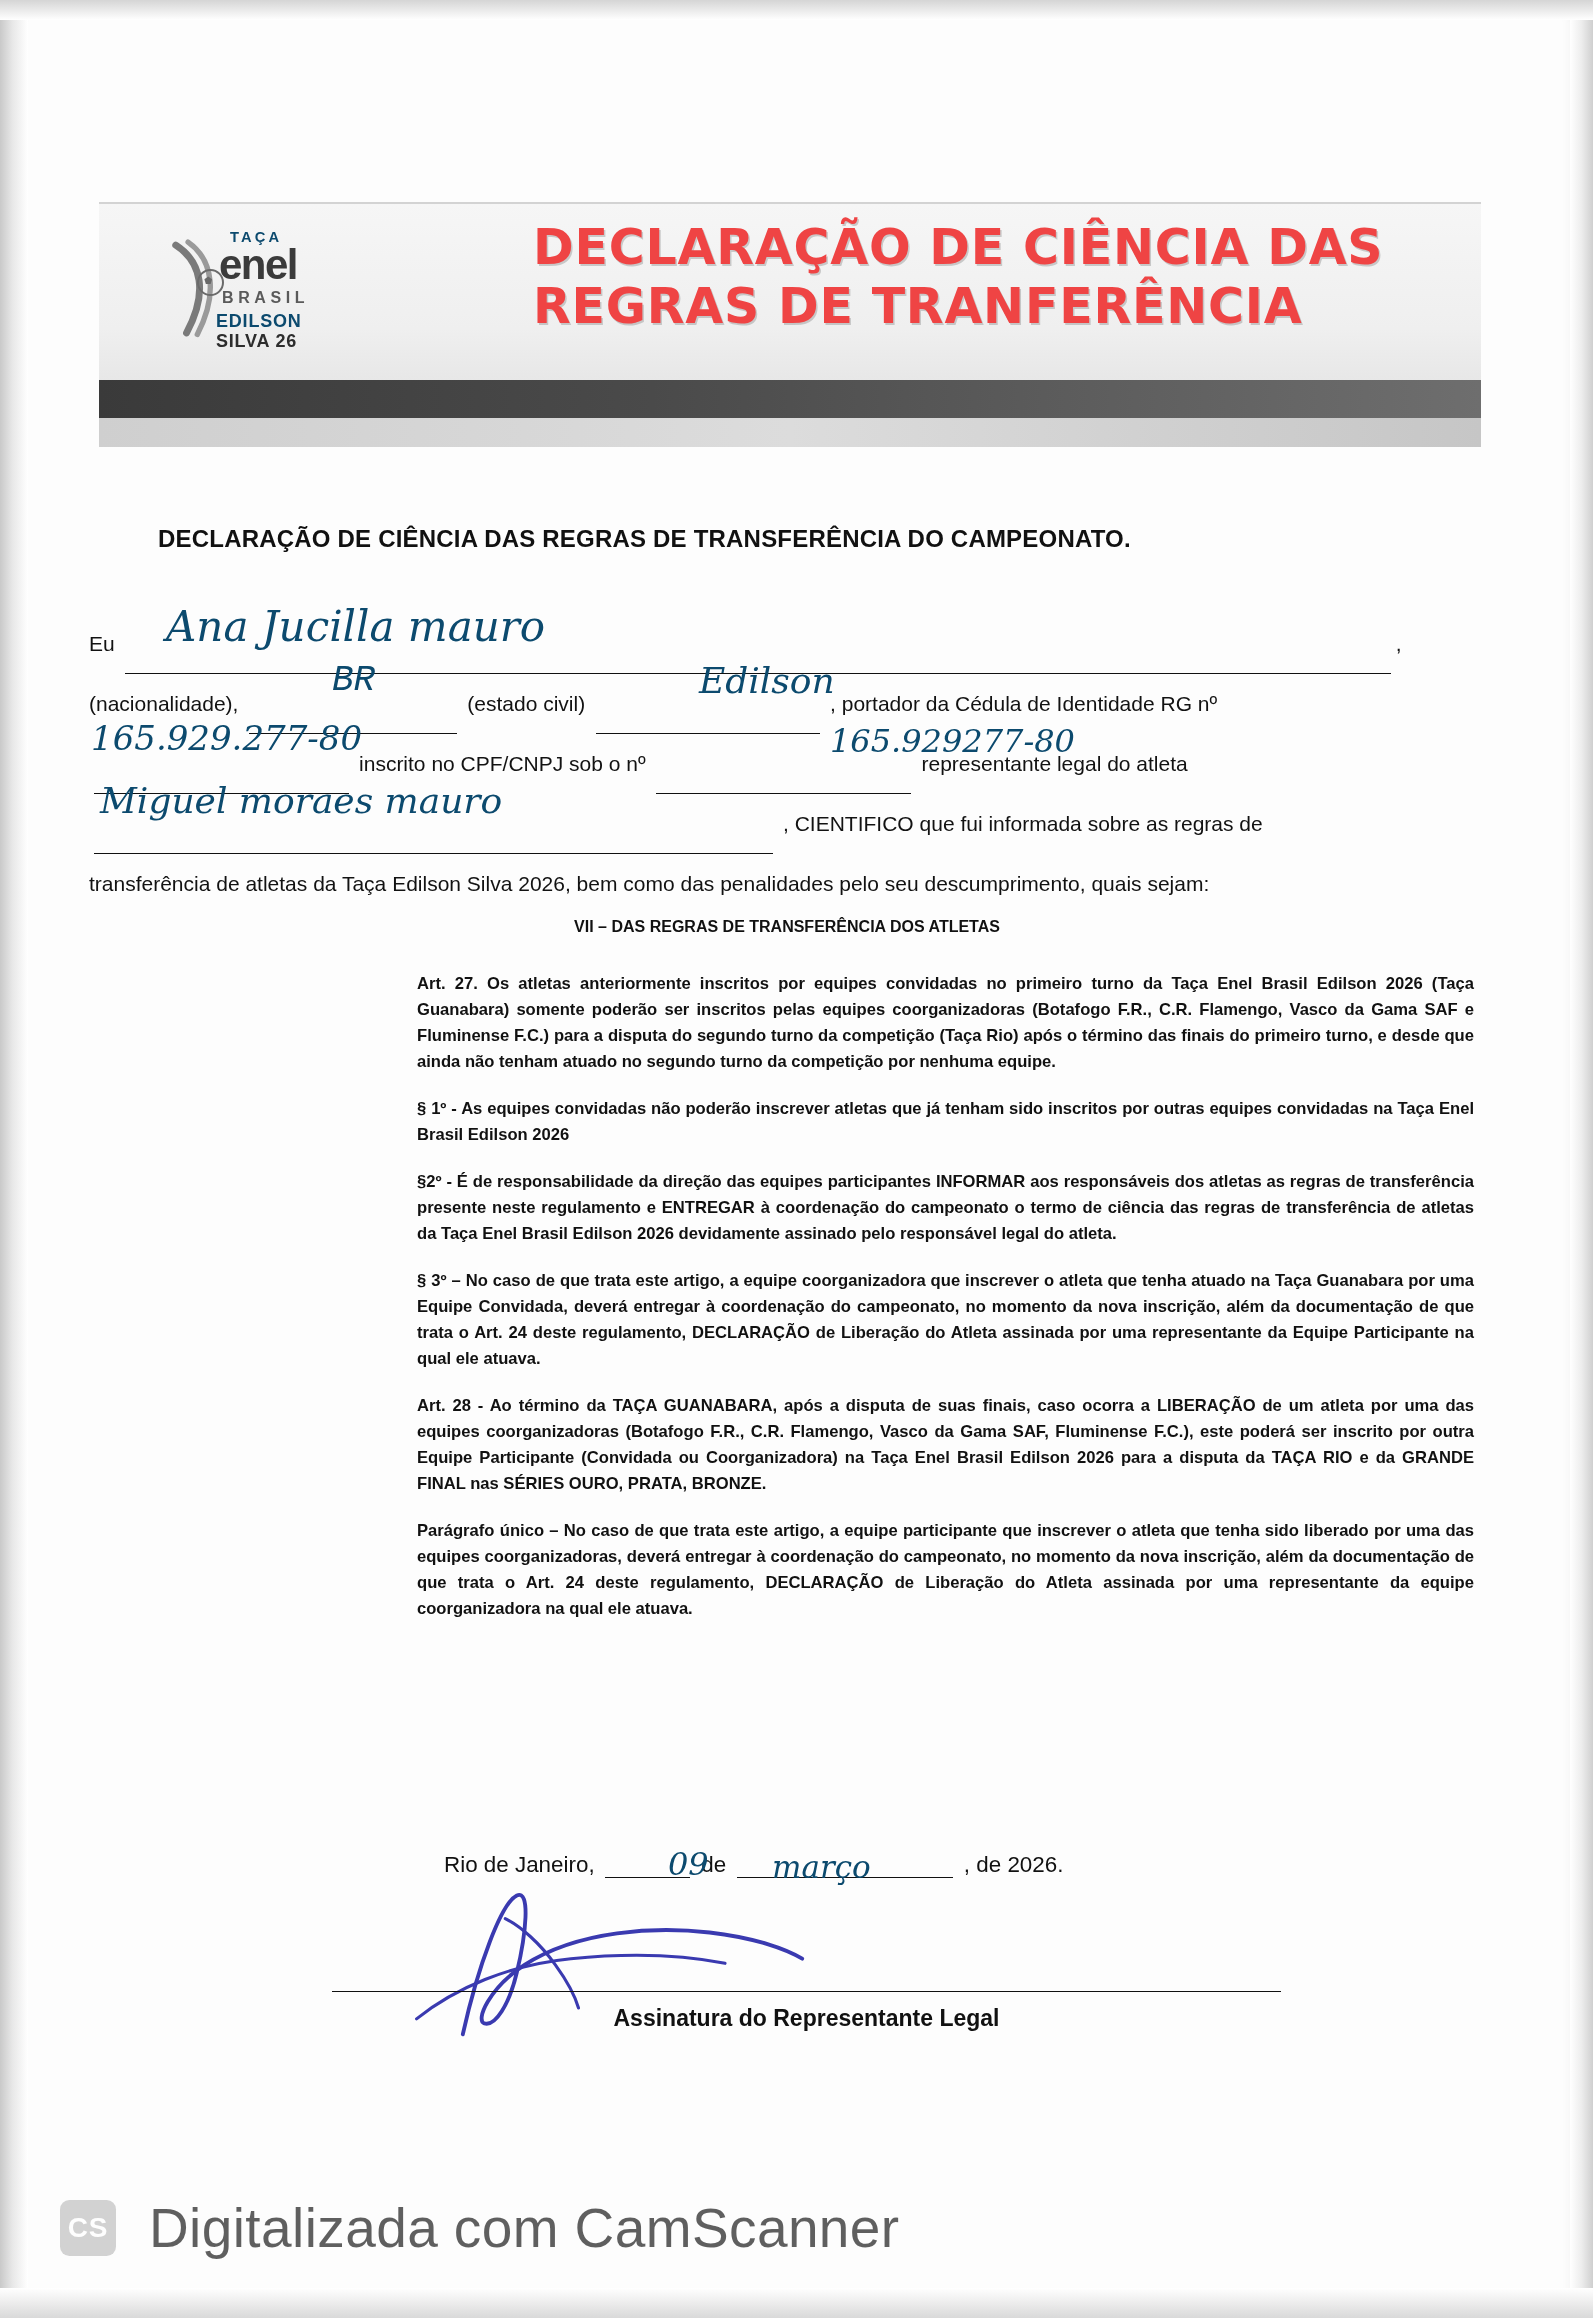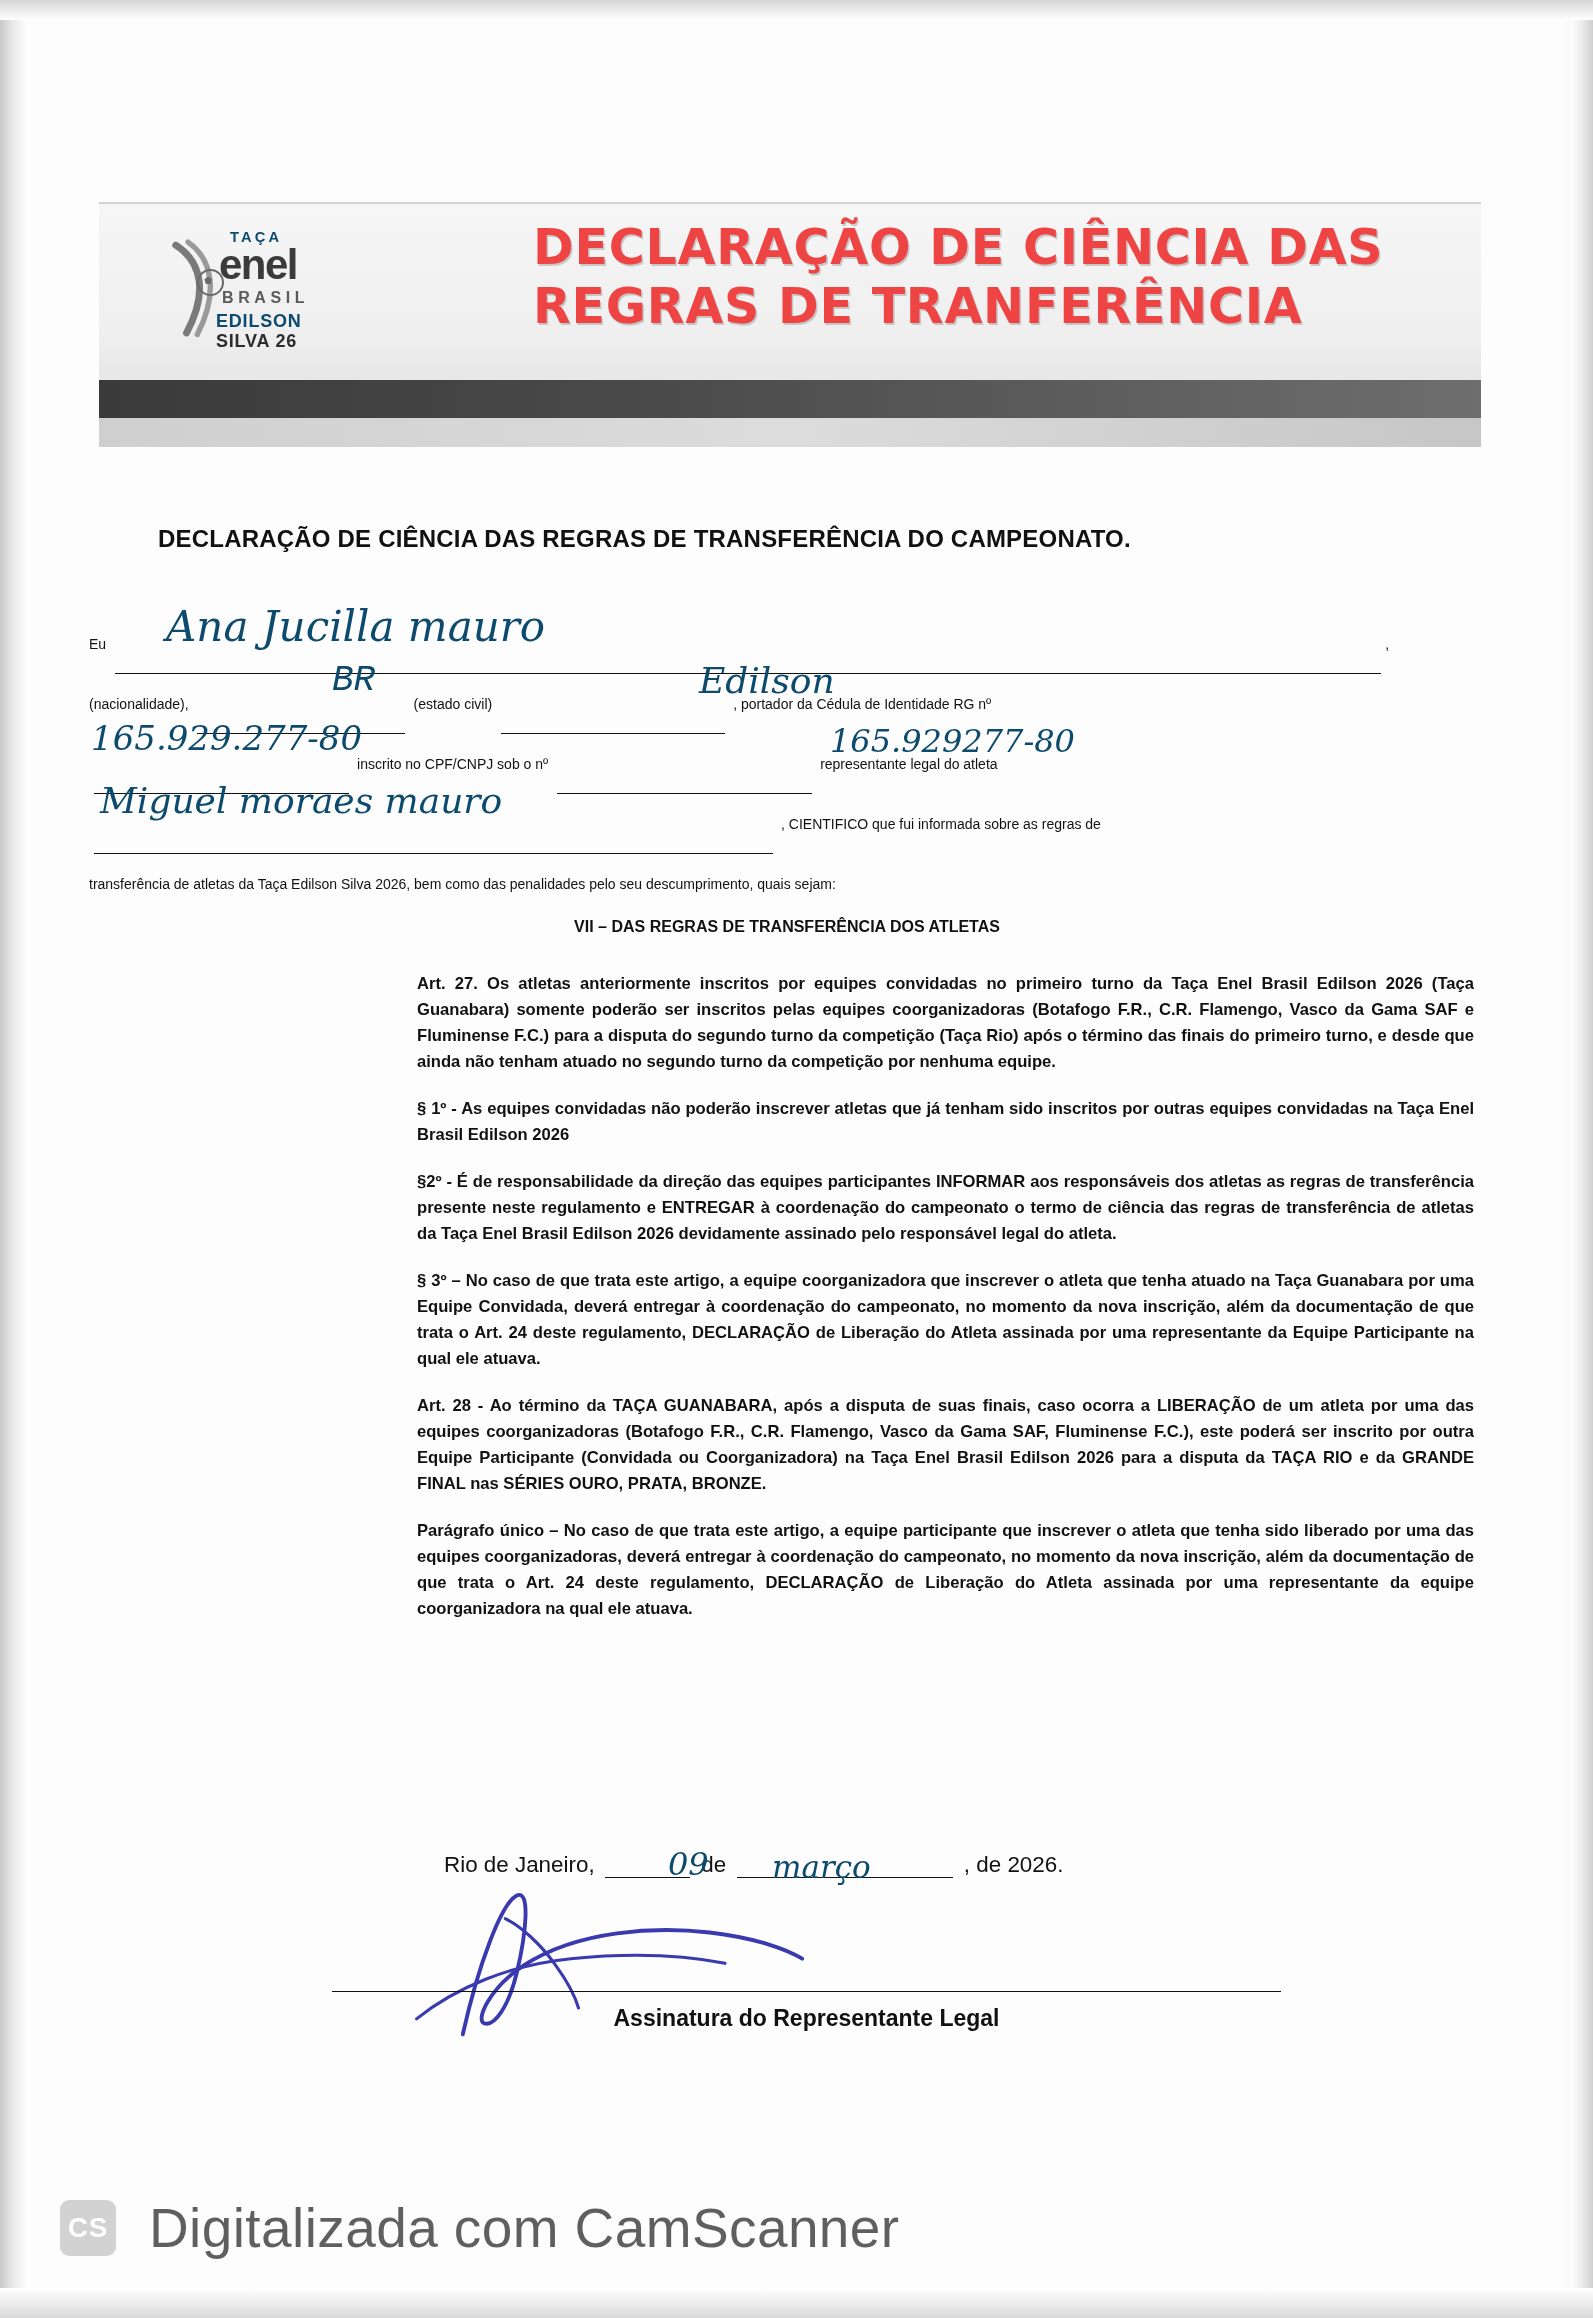--- a/index.html
+++ b/index.html
@@ -231,21 +231,21 @@
     color: #111;
     letter-spacing: 0.2px;
     font-family: "Liberation Sans", sans-serif;
   }
 
   .form-block {
     position: absolute;
     left: 89px;
     top: 614px;
     width: 1397px;
-    font-size: 14px;
+    font-size: 21px;
     color: #121212;
     line-height: 60px;
   }
   .form-line {
     position: relative;
     height: 60px;
     white-space: nowrap;
   }
   .form-line .seg { display: inline; }
   .rule {

